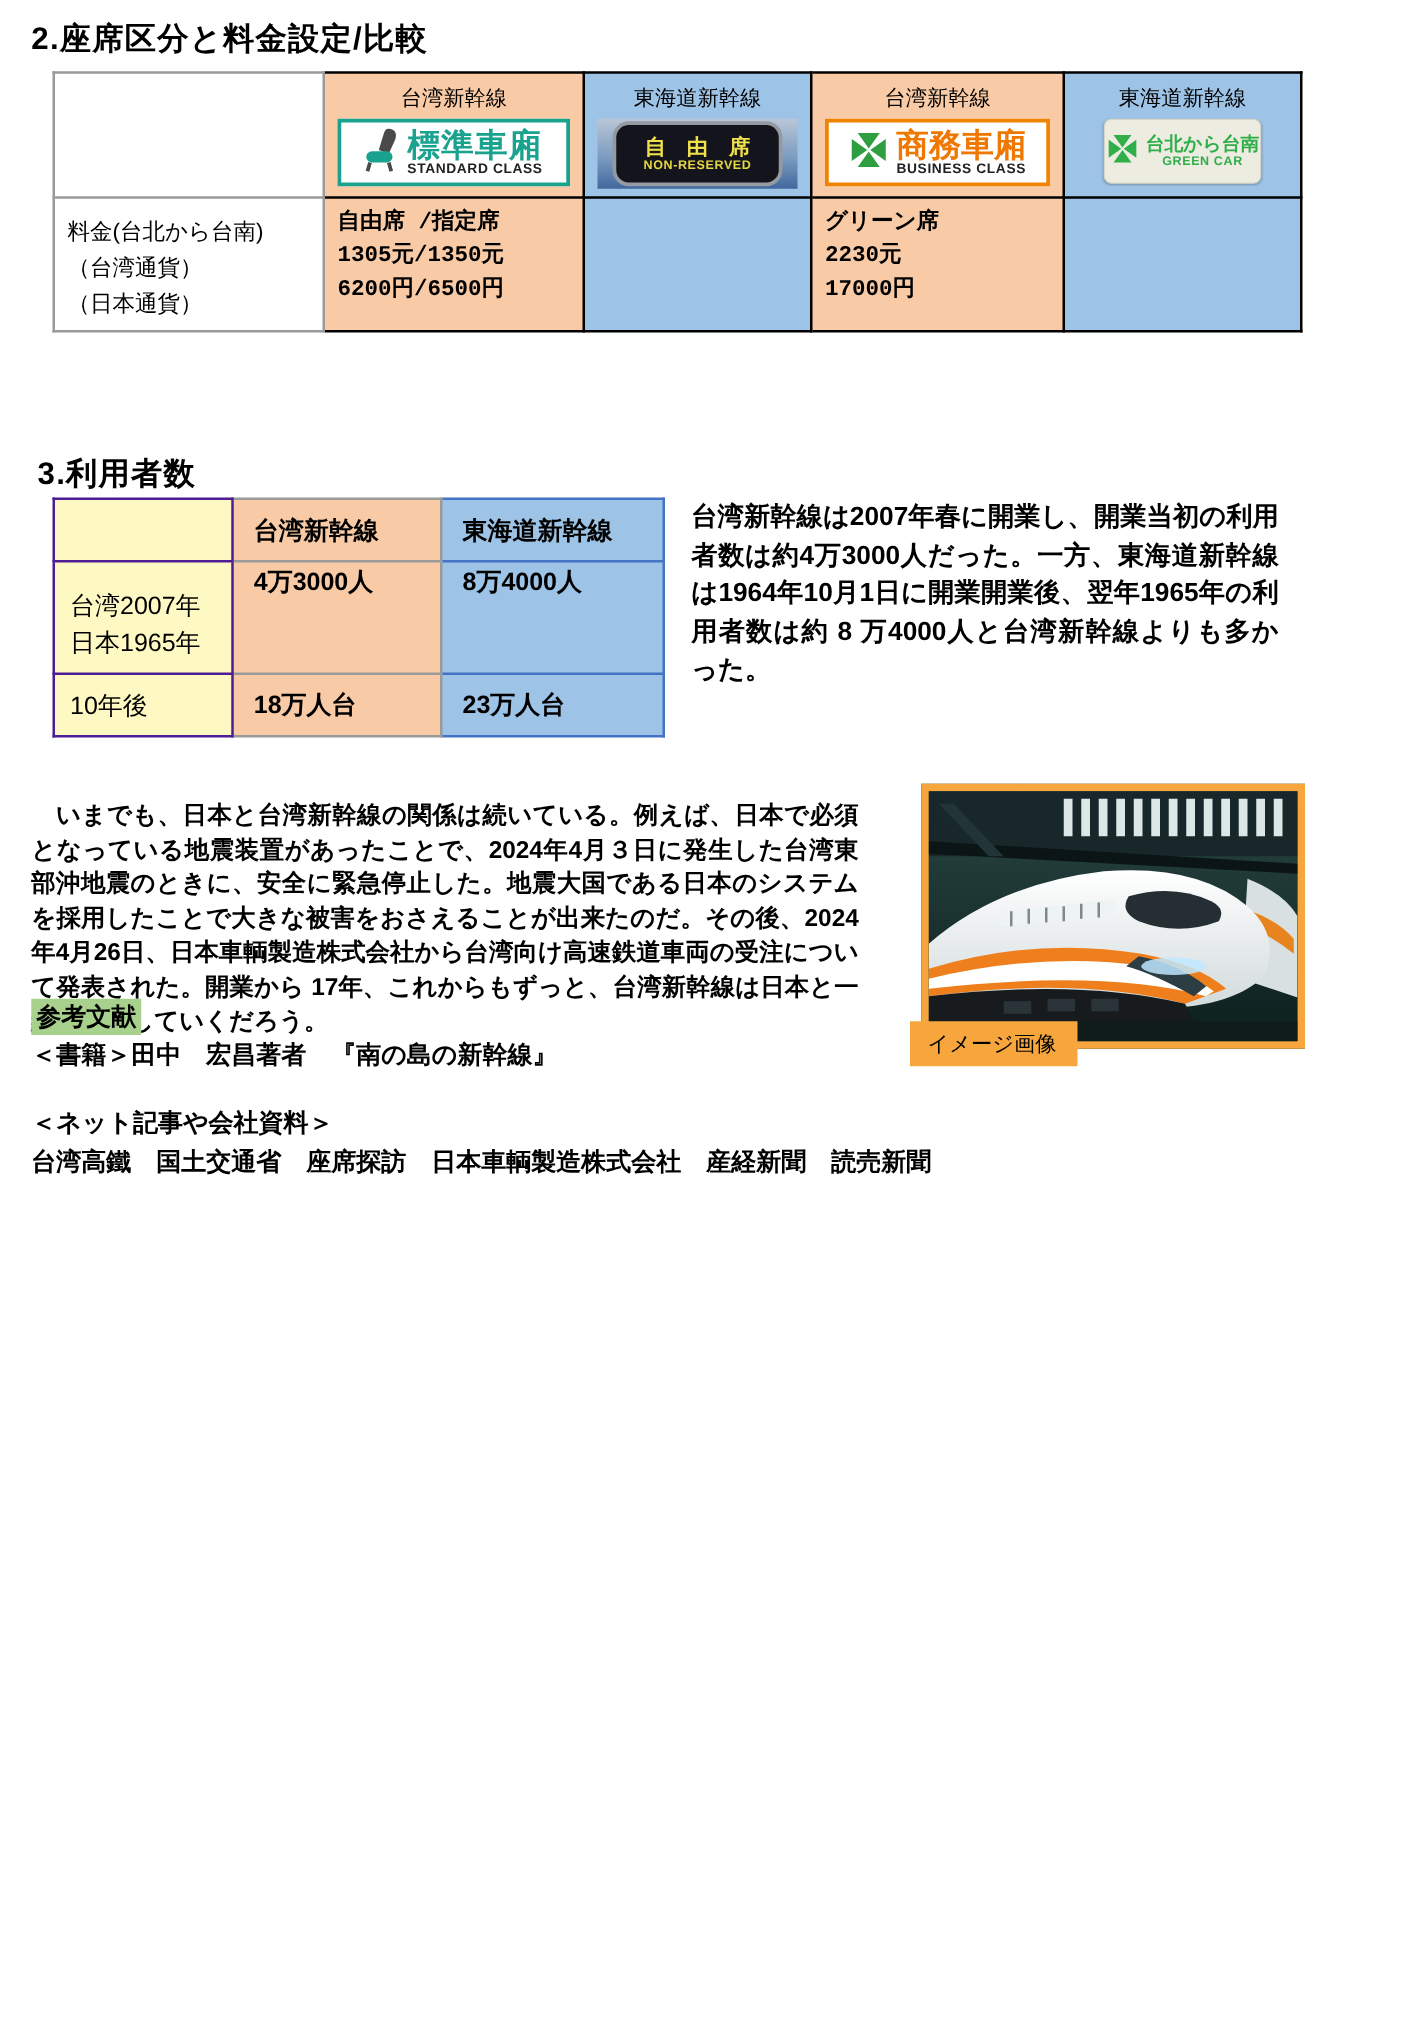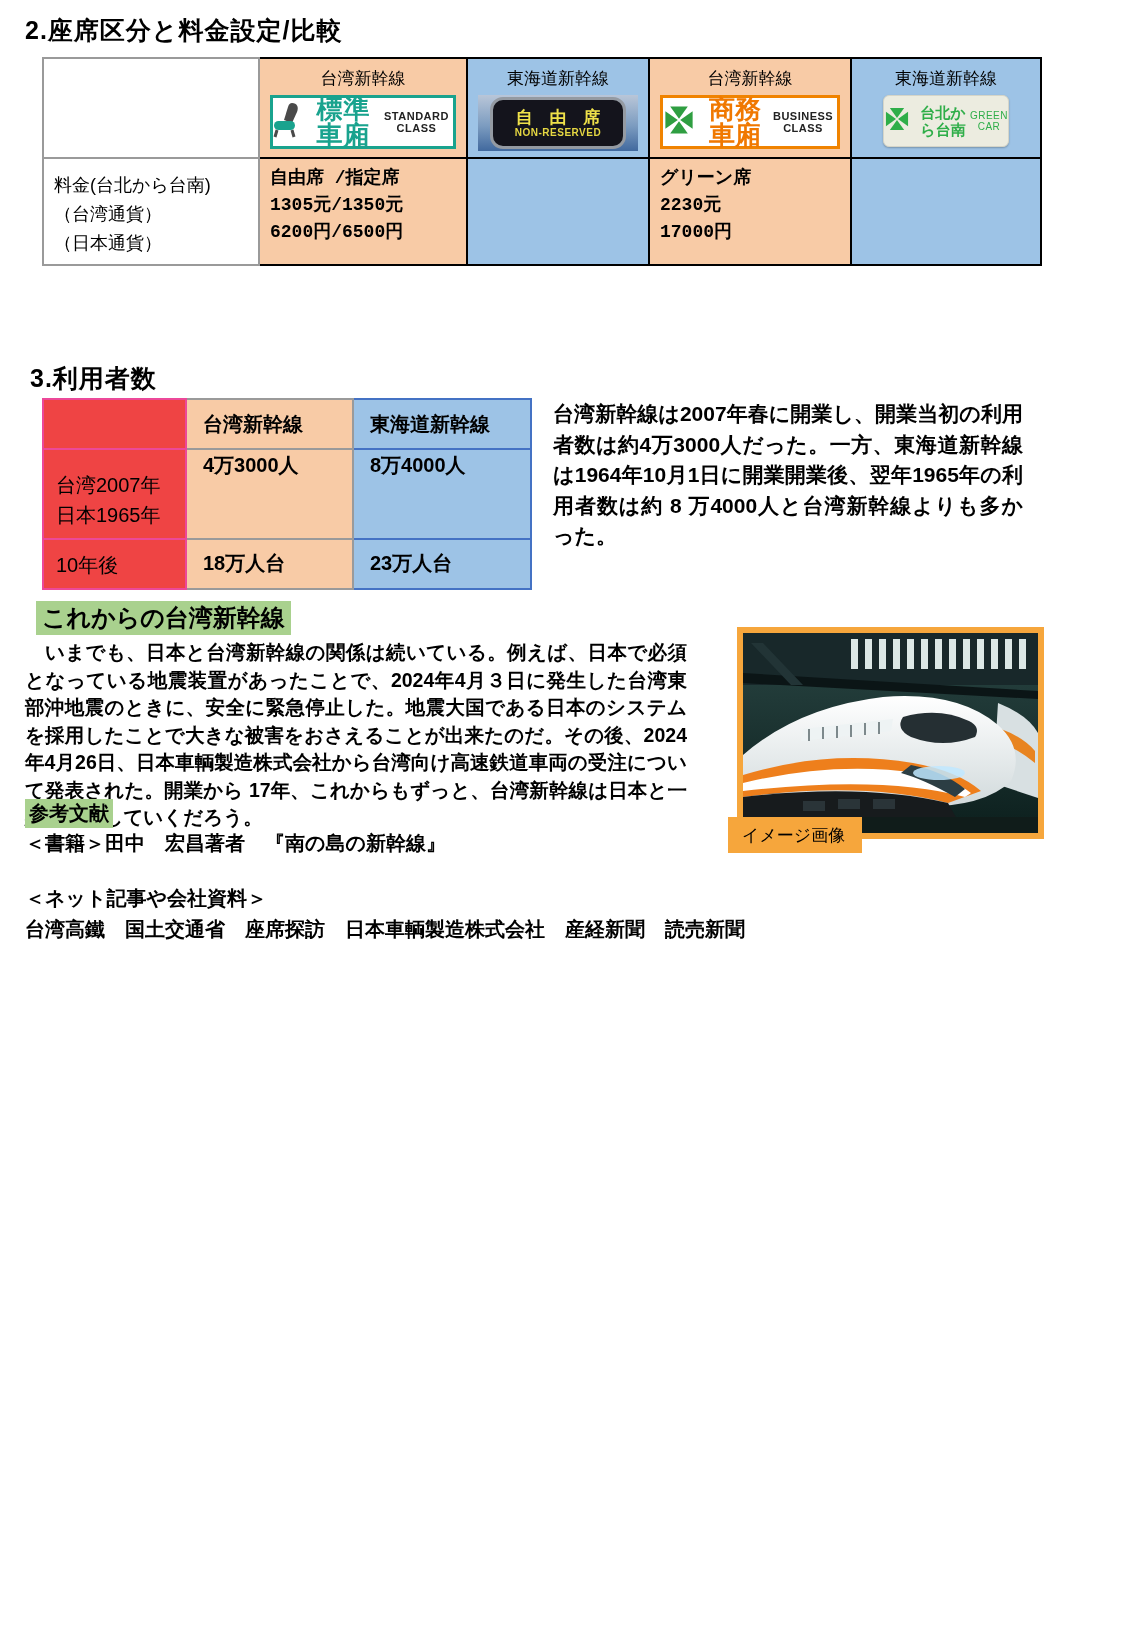--- a/index.html
+++ b/index.html
@@ -31,27 +31,27 @@
   .nonres-sign{width:130px;height:46px;background:#14141c;border:3px solid #949aa2;border-radius:13px;
                display:flex;flex-direction:column;align-items:center;justify-content:center;}
   .b-nr-title{color:#efe14a;font-size:17px;font-weight:700;letter-spacing:6px;line-height:19px;text-indent:6px;}
   .b-nr-sub{color:#e5d742;font-size:10px;font-weight:700;letter-spacing:.5px;}
   .badge-business{width:174px;height:48px;background:#fff;border:3px solid #f08300;gap:6px;}
   .b-bz-title{color:#f07800;font-size:26px;font-weight:700;line-height:26px;}
   .b-bz-sub{color:#222;font-size:11px;font-weight:600;letter-spacing:.5px;}
   .badge-greencar{width:124px;height:50px;background:#ecece0;border:1px solid #d5d5c8;border-radius:6px;
                   box-shadow:0 1px 2px rgba(0,0,0,.25);gap:6px;}
   .b-gc-title{color:#2fae49;font-size:15px;font-weight:700;line-height:17px;}
-  .b-gc-sub{color:#2fae49;font-size:10px;font-weight:400;letter-spacing:.5px;}
-  .badge-col{display:flex;flex-direction:row;align-items:center;justify-content:center;}
+  .b-gc-sub{color:#2fae49;font-size:10px;font-weight:700;letter-spacing:.5px;}
+  .badge-col{display:flex;flex-direction:column;align-items:center;justify-content:center;}
 
   
   .rider-table{position:absolute;left:42px;top:398px;}
   .rider-table td{padding:8px 12px;vertical-align:top;font-size:20px;}
-  .rider-table td.plain{border:2px solid #ec4899;background:#ef4444;}
+  .rider-table td.plain{border:2px solid #4c1d95;background:#fef9c3;}
   .rider-table td.orange{border:2px solid #9a9a9a;background:#F8CBA6;}
   .rider-table td.blue{border:2px solid #4472C4;background:#9DC3E6;}
   .rider-table .hd{font-weight:700;text-align:left;vertical-align:middle;padding-left:16px;}
   .rider-table .val{font-weight:700;padding-left:16px;padding-top:2px;}
   .rider-table .rlabel{white-space:pre-line;font-weight:400;line-height:30px;padding-top:12px;}
 
   #rider-note{position:absolute;left:553px;top:399px;width:470px;
               font-size:21px;font-weight:600;line-height:30.5px;text-align:justify;}
 
   
@@ -209,21 +209,20 @@
             <div class="rlabel" style="padding-top:2px">10年後</div>
           </td>
       <td class="orange val" style="padding-top:10px">18万人台</td>
       <td class="blue val" style="padding-top:10px">23万人台</td>
     </tr>
   </tbody>
     </table>
 
   <div id="rider-note">台湾新幹線は2007年春に開業し、開業当初の利用者数は約4万3000人だった。一方、東海道新幹線は1964年10月1日に開業開業後、翌年1965年の利用者数は約 8 万4000人と台湾新幹線よりも多かった。</div>
 
-  <div id="future-title">これからの台湾新幹線</div>
   <div id="future-body">　いまでも、日本と台湾新幹線の関係は続いている。例えば、日本で必須となっている地震装置があったことで、2024年4月３日に発生した台湾東部沖地震のときに、安全に緊急停止した。地震大国である日本のシステムを採用したことで大きな被害をおさえることが出来たのだ。その後、2024年4月26日、日本車輌製造株式会社から台湾向け高速鉄道車両の受注について発表された。開業から 17年、これからもずっと、台湾新幹線は日本と一緒に成長していくだろう。</div>
 
   <div id="train-image">
     <svg width="295" height="200" viewBox="0 0 295 200">
       <defs>
         <linearGradient id="bgG" x1="0" y1="0" x2="0" y2="1">
           <stop offset="0" stop-color="#2a4644"></stop>
             <stop offset="1" stop-color="#0c1f1d"></stop>
         </linearGradient>
         <linearGradient id="bodyG" x1="0" y1="0" x2="0" y2="1">

